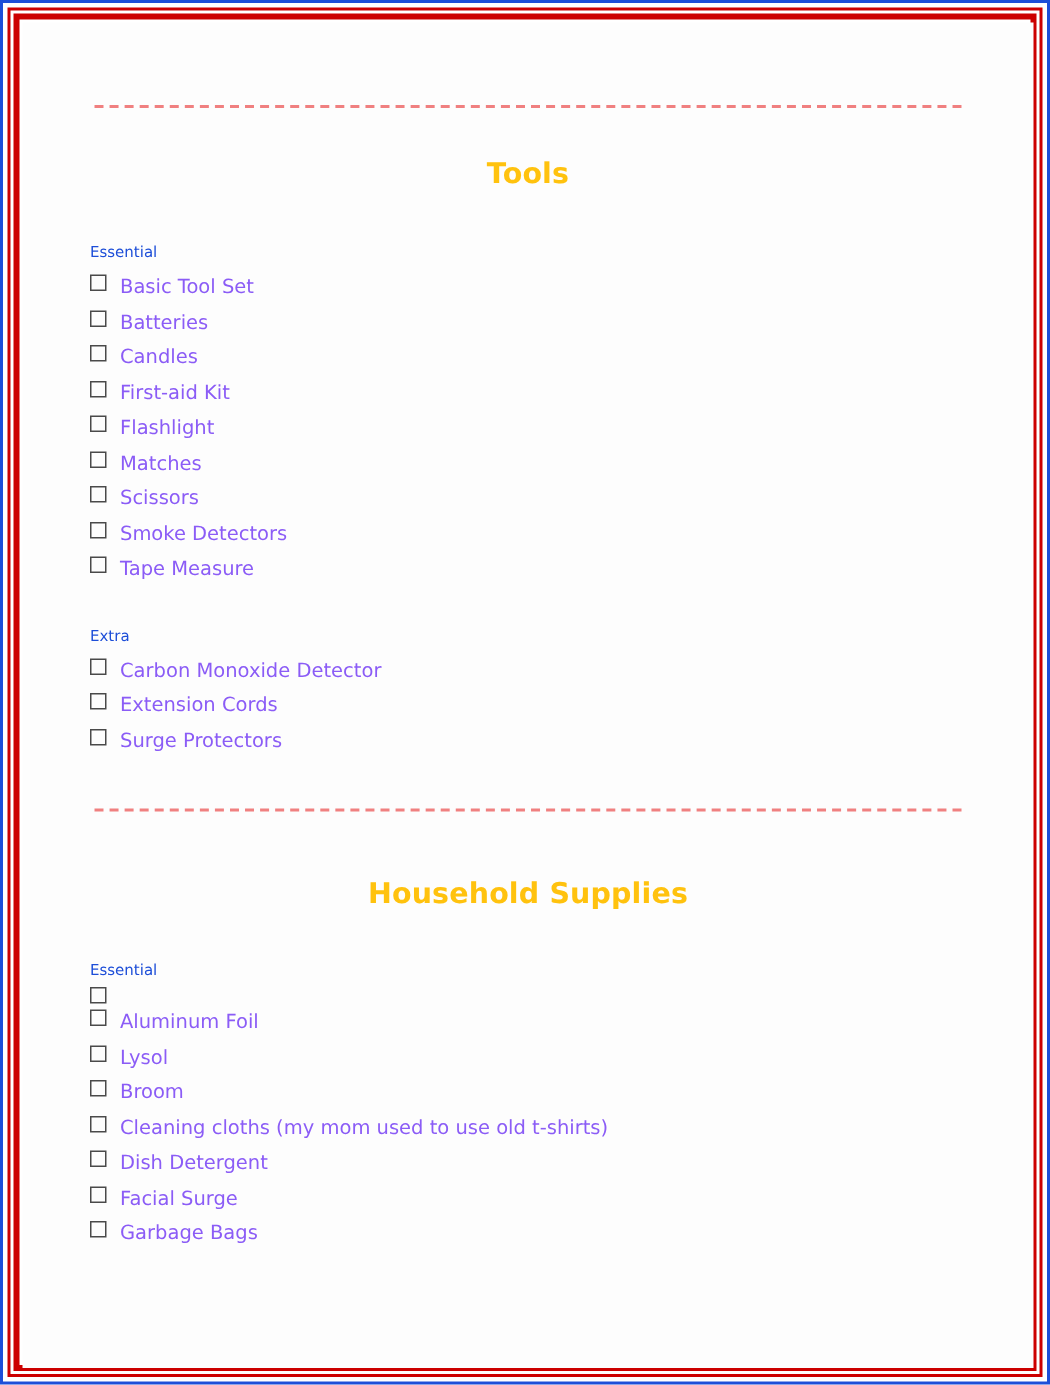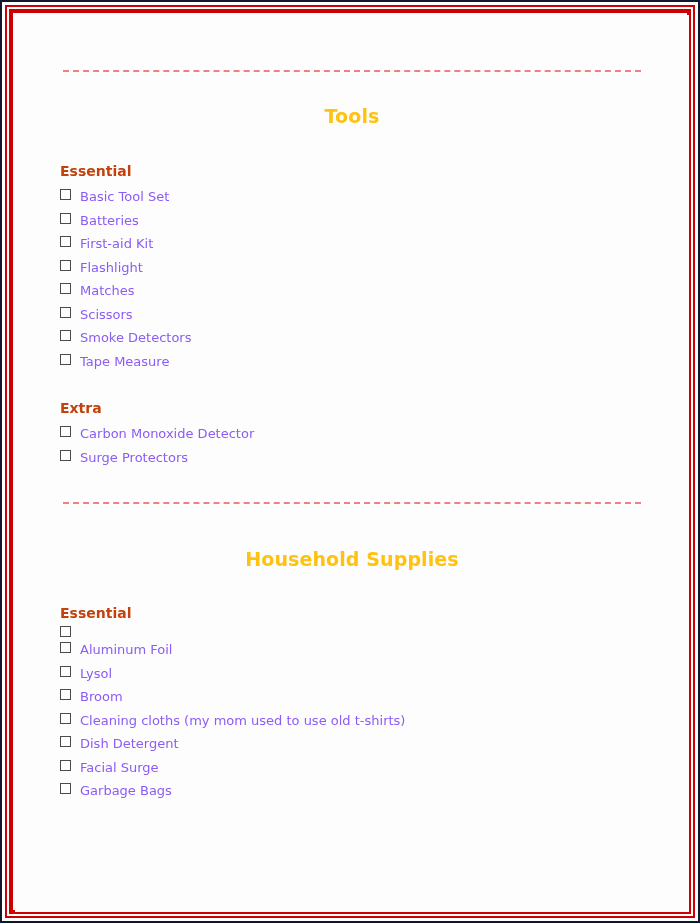--- a/index.html
+++ b/index.html
@@ -15,21 +15,21 @@
   }
 
   
   .page-frame {
     position: absolute;
     left: 0;
     top: 0;
     width: 700px;
     height: 923px;
     box-sizing: border-box;
-    border: 2px solid #0f172a;   
+    border: 2px solid #1d4ed8;   
     background: #ffffff;
   }
   .frame-mid {
     position: absolute;
     left: 3px;
     top: 3px;
     right: 3px;
     bottom: 3px;
     box-sizing: border-box;
     border: 2px solid #CC0000;   
@@ -78,23 +78,23 @@
 
   .group {
     margin-left: 45px;
     margin-right: 30px;
   }
   .group-first { margin-top: 36px; }
   .group-extra { margin-top: 27px; }
   .group-house-first { margin-top: 35px; }
 
   .group-label {
-    font-size: 14px;
-    font-weight: bold;
-    color: #c2410c;
+    font-size: 10px;
+    font-weight: normal;
+    color: #1d4ed8;
     margin-bottom: 6px;
   }
 
   .check-list {
     list-style: none;
     margin: 0;
     padding: 0;
   }
   .check-item {
     display: flex;
@@ -137,20 +137,24 @@
         <li class="check-item">
           <span class="checkbox-glyph"></span>
           <span class="item-label">Basic Tool Set</span>
         </li>
         <li class="check-item">
           <span class="checkbox-glyph"></span>
           <span class="item-label">Batteries</span>
         </li>
         <li class="check-item">
           <span class="checkbox-glyph"></span>
+          <span class="item-label">Candles</span>
+        </li>
+        <li class="check-item">
+          <span class="checkbox-glyph"></span>
           <span class="item-label">First-aid Kit</span>
         </li>
         <li class="check-item">
           <span class="checkbox-glyph"></span>
           <span class="item-label">Flashlight</span>
         </li>
         <li class="check-item">
           <span class="checkbox-glyph"></span>
           <span class="item-label">Matches</span>
         </li>
@@ -171,20 +175,24 @@
 
     <div class="group group-extra">
       <div class="group-label">Extra</div>
       <ul class="check-list">
         <li class="check-item">
           <span class="checkbox-glyph"></span>
           <span class="item-label">Carbon Monoxide Detector</span>
         </li>
         <li class="check-item">
           <span class="checkbox-glyph"></span>
+          <span class="item-label">Extension Cords</span>
+        </li>
+        <li class="check-item">
+          <span class="checkbox-glyph"></span>
           <span class="item-label">Surge Protectors</span>
         </li>
       </ul>
     </div>
 
     <div class="divider divider-mid"></div>
 
     <div class="section-title title-house">Household Supplies</div>
 
     <div class="group group-house-first">

